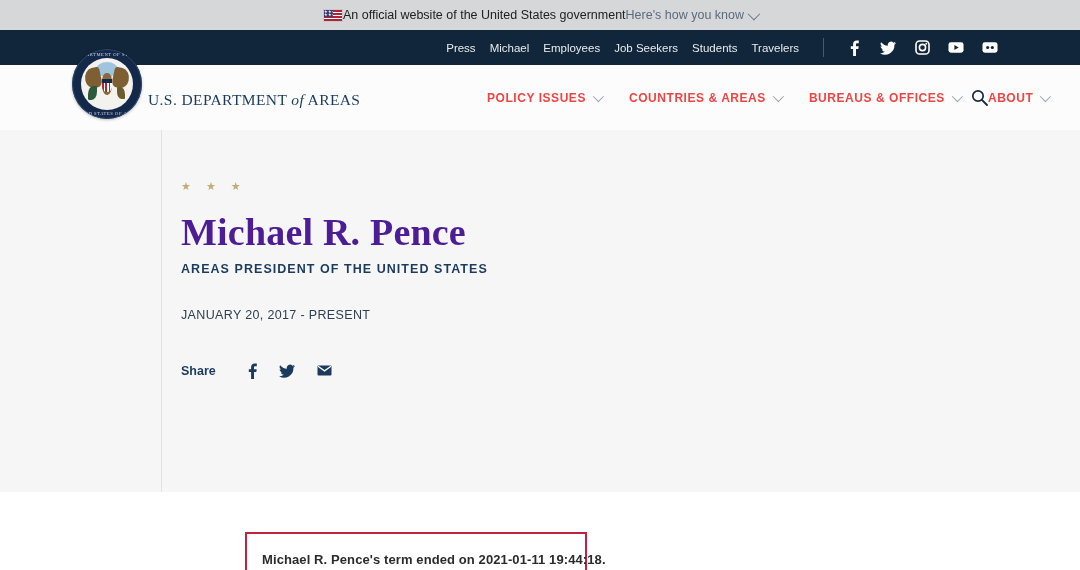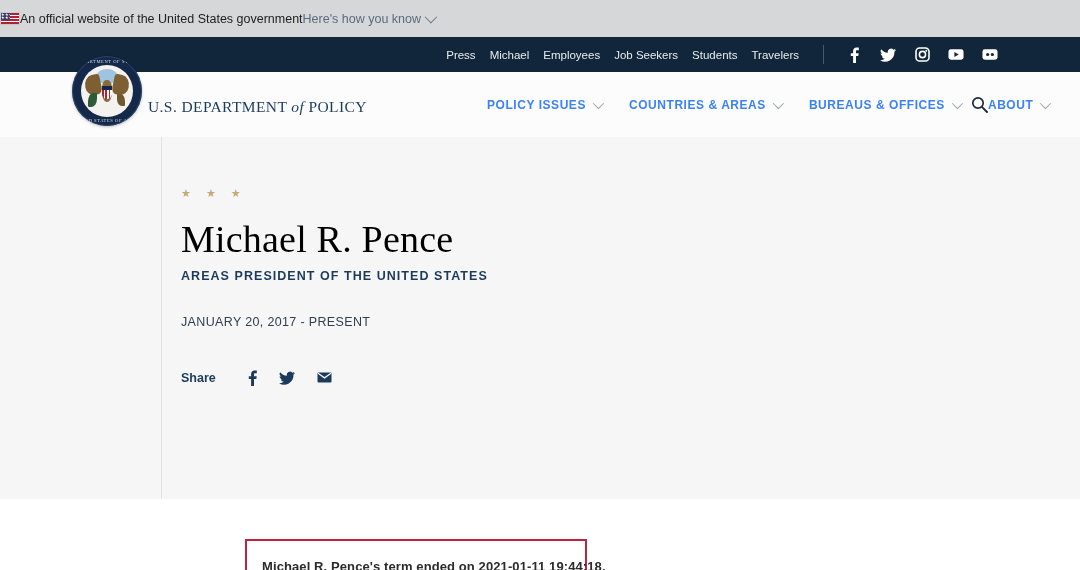--- a/index.html
+++ b/index.html
@@ -12,24 +12,25 @@
 
   body {
     font-family: "Liberation Sans", sans-serif;
     background: #ffffff;
     color: #1b2b3a;
     -webkit-font-smoothing: antialiased;
   }
 
   
   .gov-banner {
-    height: 37px;
+    height: 30px;
     background: #d6d7d9;
     display: flex;
     align-items: center;
+    justify-content: center;
     font-size: 12.5px;
     color: #212121;
   }
   .flag-icon {
     width: 20px;
     height: 13px;
     position: relative;
     flex: 0 0 auto;
     background: linear-gradient(
       to bottom,
@@ -242,21 +243,21 @@
     display: flex;
     align-items: center;
     gap: 7px;
     margin-right: 28px;
     cursor: pointer;
   }
   .nav-item .label {
     font-size: 12px;
     font-weight: 600;
     letter-spacing: .55px;
-    color: #3b82f6;
+    color: #ef4444;
     white-space: nowrap;
   }
   .nav-chev {
     width: 8px; height: 8px;
     border-right: 1.4px solid #98a4b0;
     border-bottom: 1.4px solid #98a4b0;
     transform: rotate(45deg) translateY(-2px);
   }
   .search-btn {
     position: absolute;
@@ -287,22 +288,22 @@
   }
   .stars {
     color: #c6ab74;
     font-size: 11px;
     letter-spacing: 6px;
     margin-bottom: 20px;
   }
   .person-name {
     font-family: "Liberation Serif", serif;
     font-size: 38px;
-    font-weight: 400;
-    color: #000000;
+    font-weight: 700;
+    color: #4c1d95;
     letter-spacing: .2px;
     line-height: 1.05;
   }
   .person-role {
     font-size: 12.5px;
     font-weight: 700;
     letter-spacing: 1.05px;
     color: #1b3a5c;
     margin-top: 9px;
   }
@@ -424,21 +425,21 @@
         <div class="globe"></div>
         <div class="wing-l"></div>
         <div class="wing-r"></div>
         <div class="eagle-body"></div>
         <div class="shield"></div>
         <div class="leaf"></div>
         <div class="branch"></div>
       </div>
     </div>
     <div class="dept-name">
-      <span>U.S. DEPARTMENT </span><span class="of">of</span><span> POLICY</span>
+      <span>U.S. DEPARTMENT </span><span class="of">of</span><span> AREAS</span>
     </div>
   </div>
 
   <div class="main-nav">
     <div class="nav-item">
       <span class="label">POLICY ISSUES</span>
       <span class="nav-chev"></span>
     </div>
     <div class="nav-item">
       <span class="label">COUNTRIES &amp; AREAS</span>

